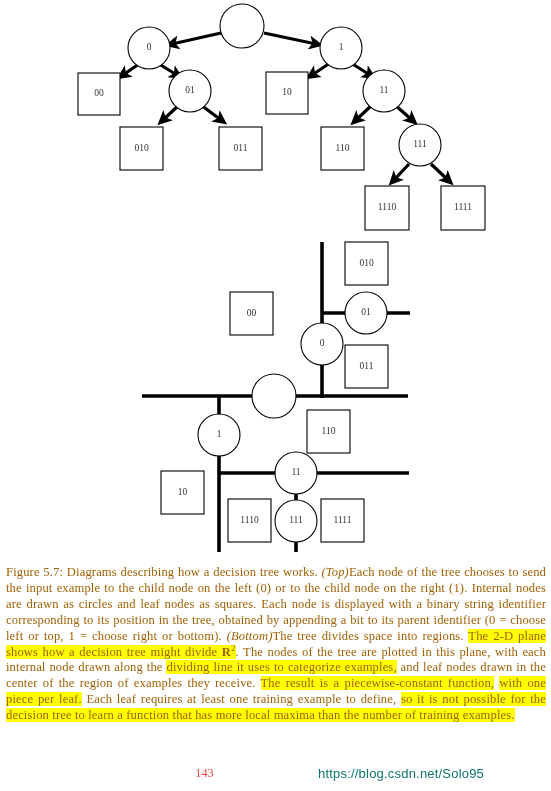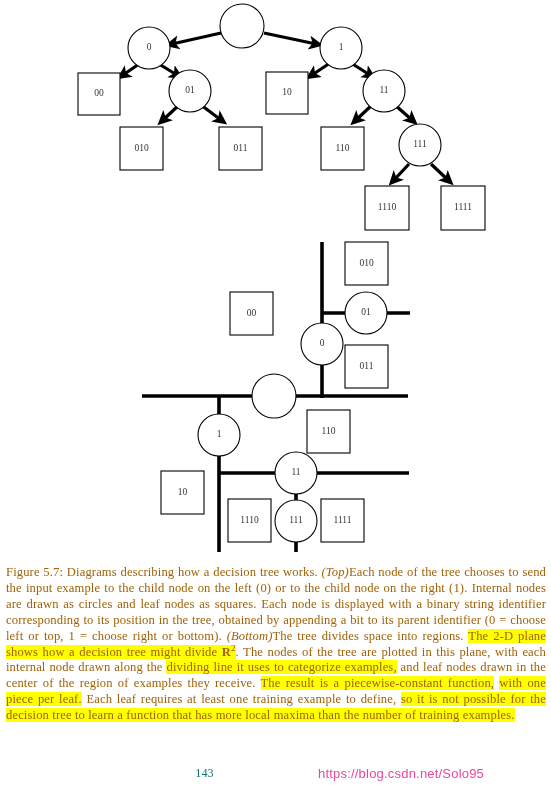--- a/index.html
+++ b/index.html
@@ -55,32 +55,32 @@
   .bb { font-family: "Liberation Serif", serif; font-weight: 600; }
   sup { font-size: 0.72em; vertical-align: super; line-height: 0; }
 
   
   .page-number {
     position: absolute;
     left: 0; top: 766px;
     width: 437px;
     text-align: center;
     font-size: 12.2px;
-    color: #0f766e;
+    color: #ef4444;
   }
   .page-number span { position: relative; left: -14px; }
 
   
   .watermark {
     position: absolute;
     left: 318px;
     top: 766px;
     font-family: "Liberation Sans", sans-serif;
     font-size: 13px;
-    color: #ec4899;
+    color: #0f766e;
     letter-spacing: 0.2px;
     user-select: none;
     white-space: nowrap;
   }
 
   
   text.node-label {
     font-family: "Liberation Serif", "DejaVu Serif", serif;
     font-size: 9.5px;
     fill: #333333;

